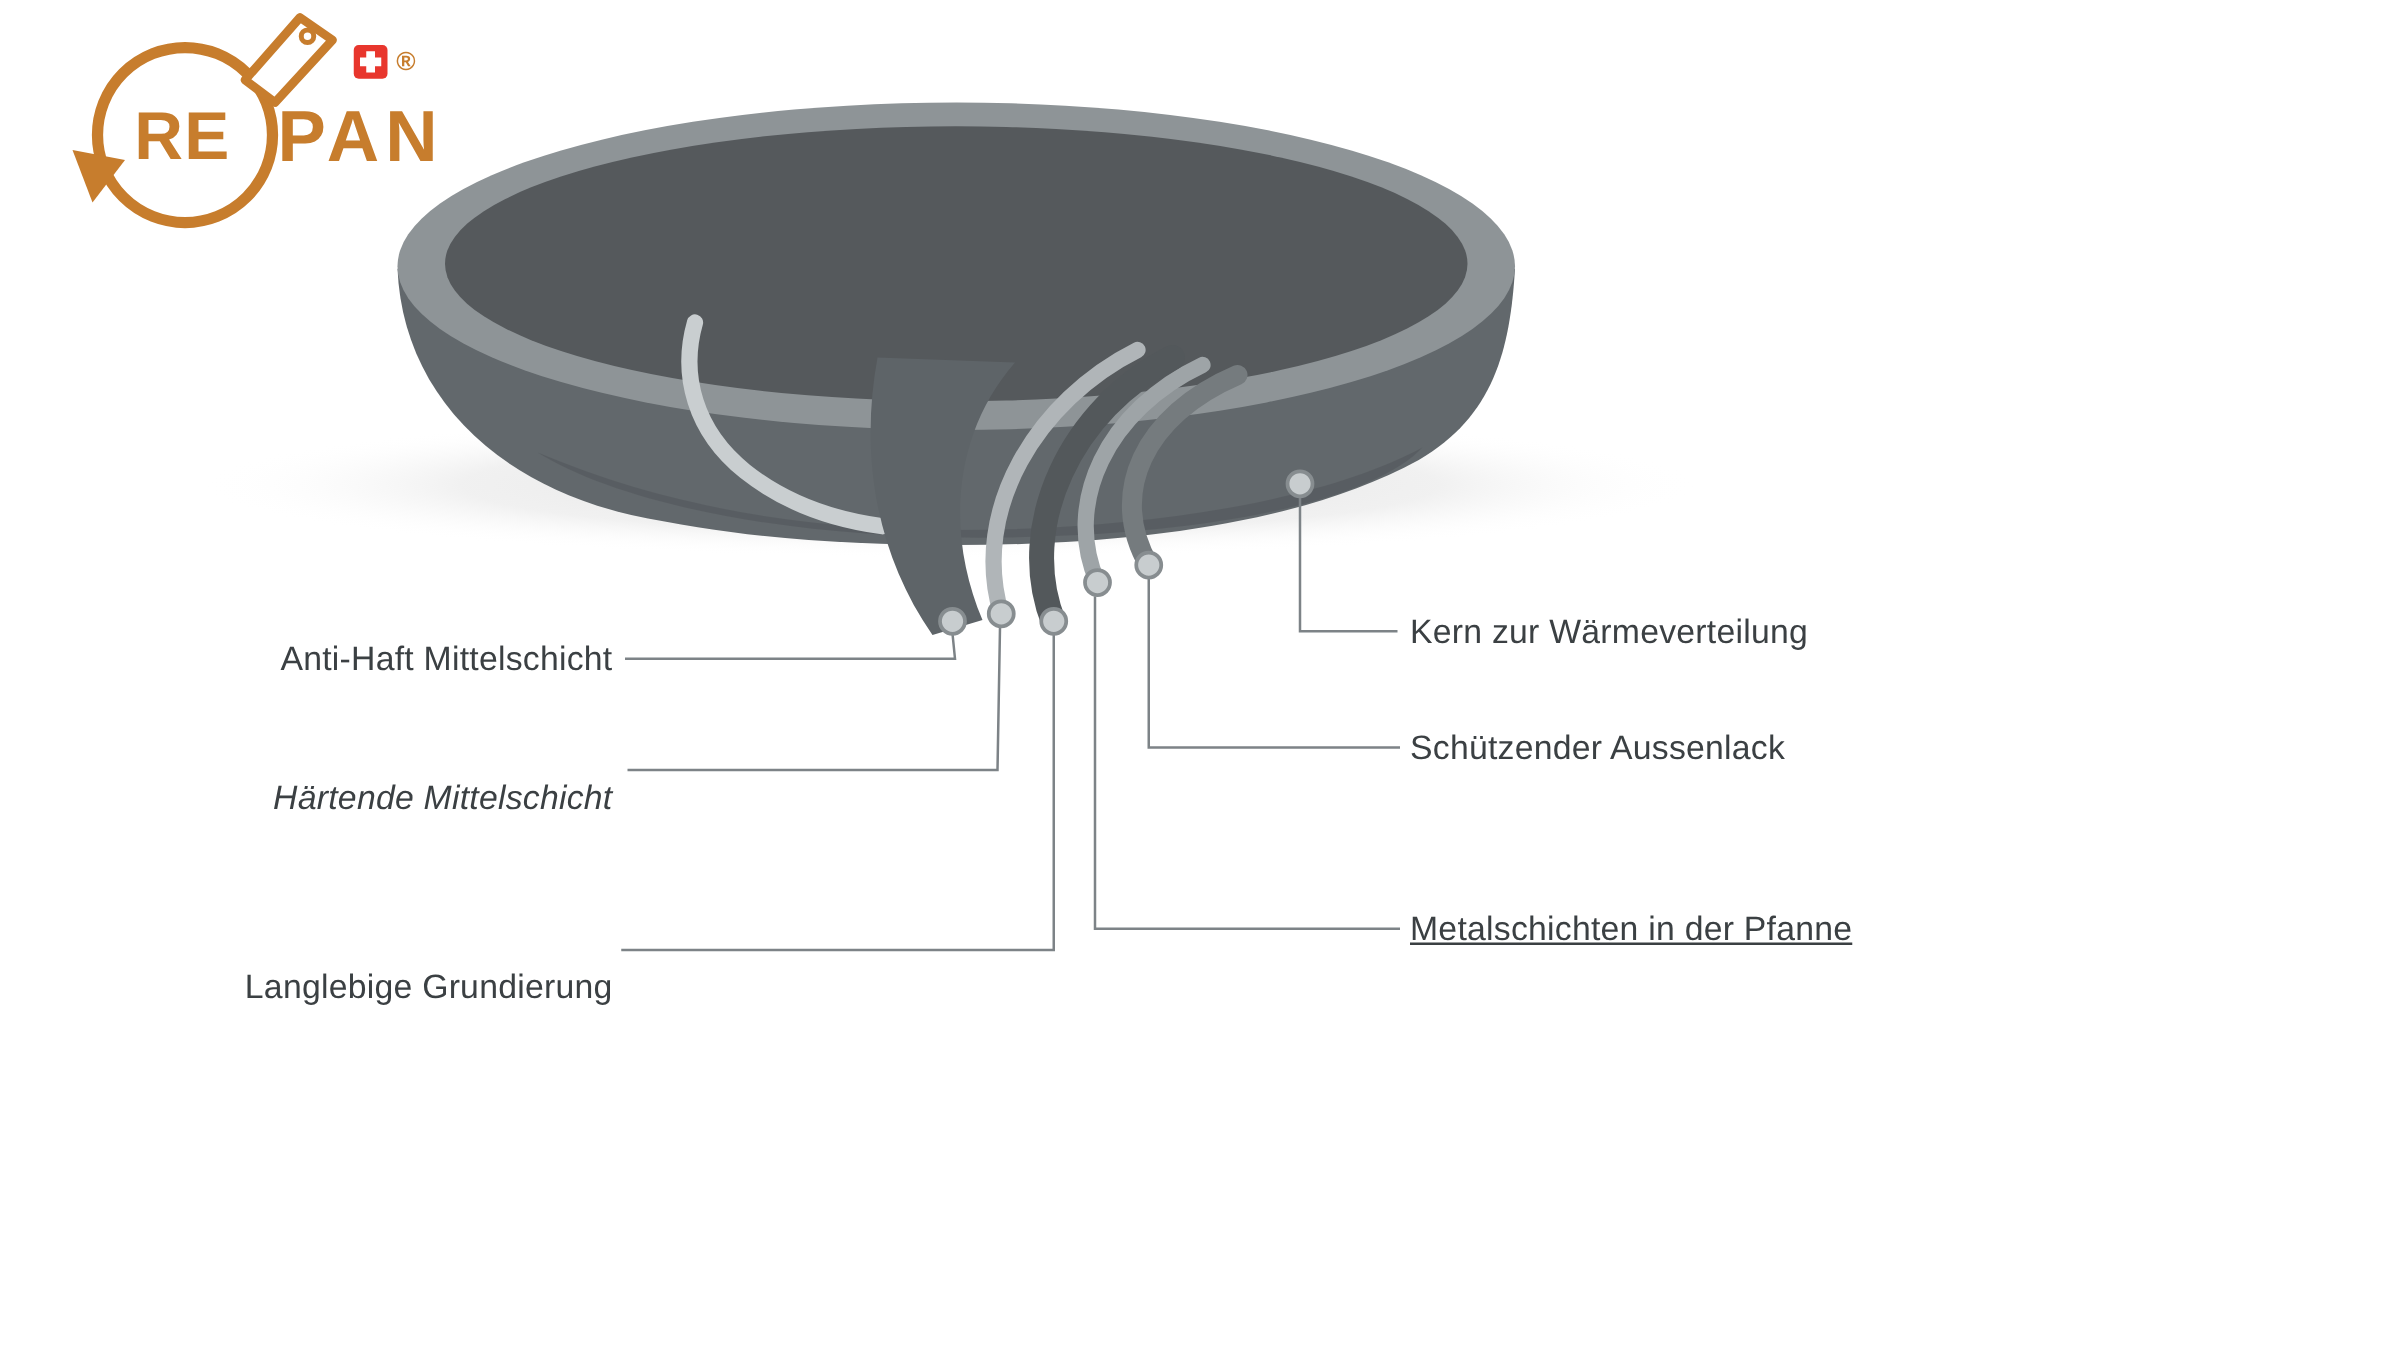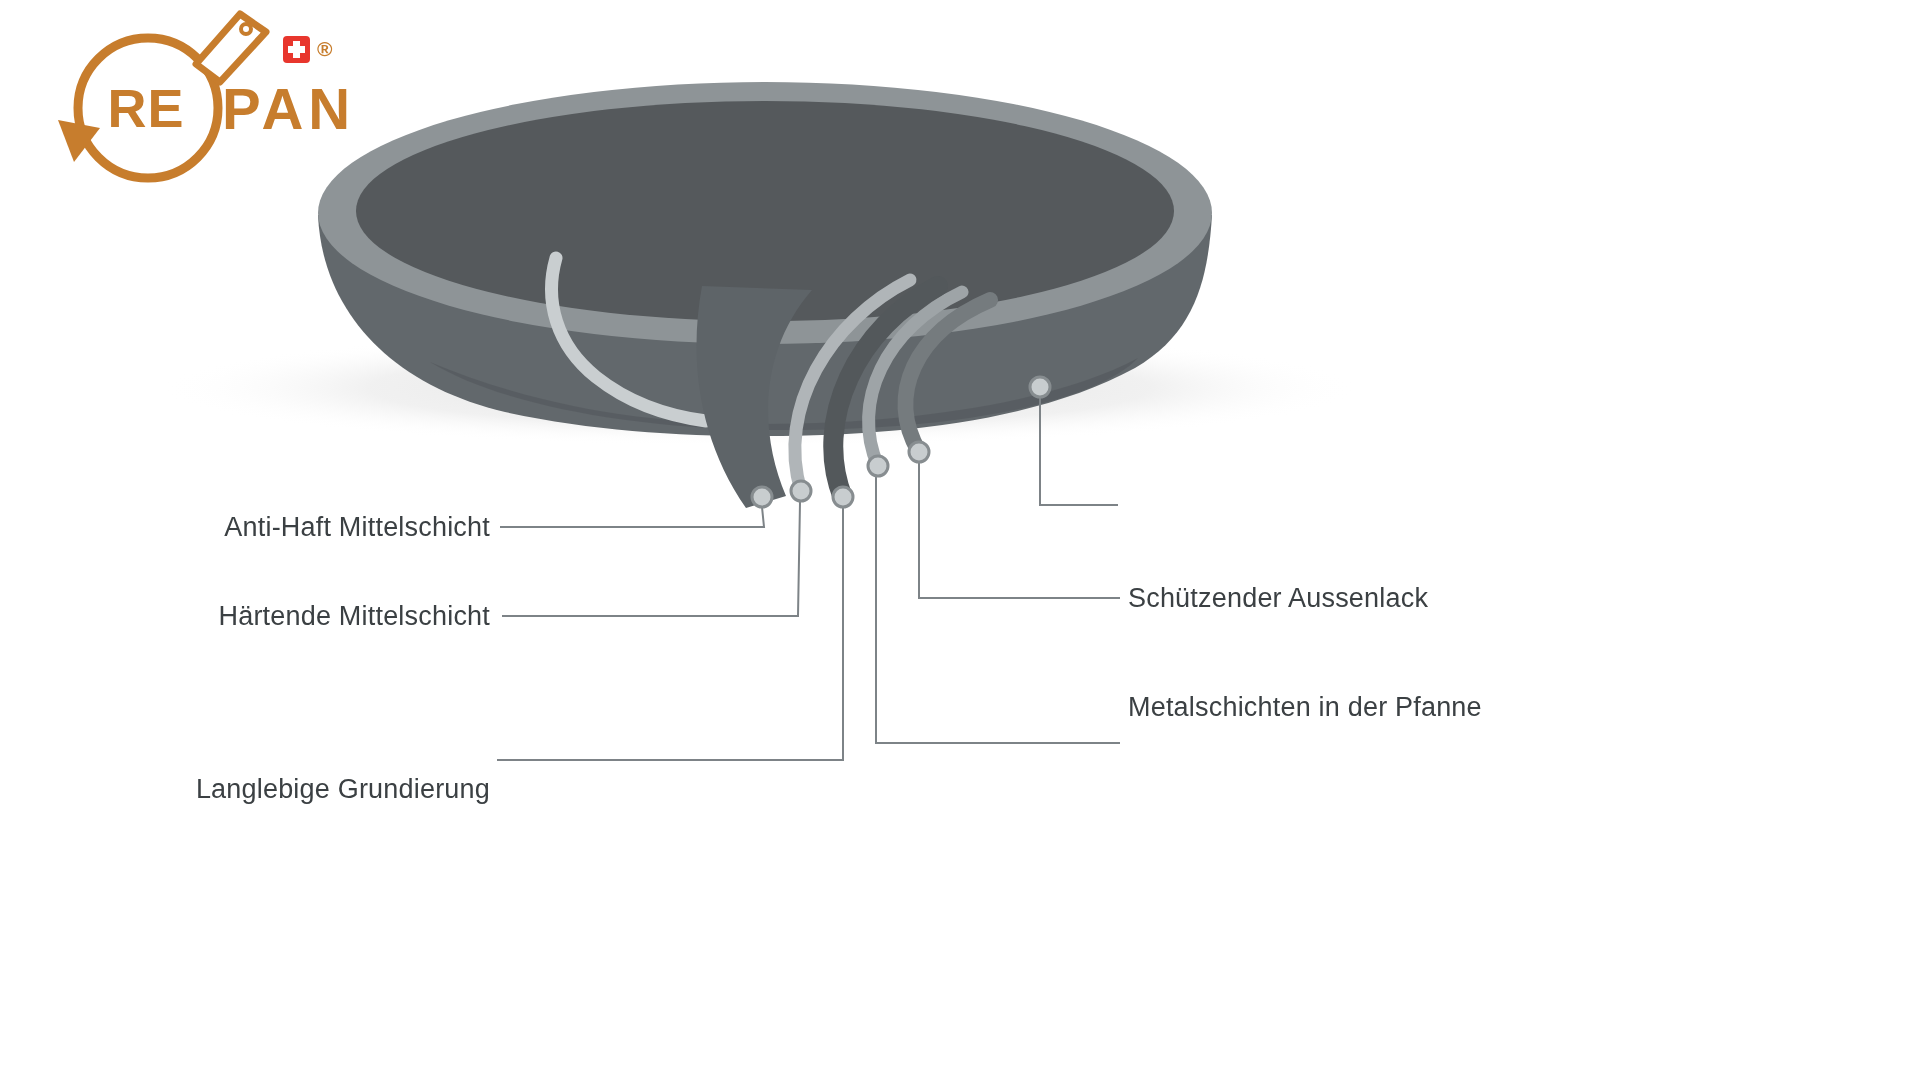--- a/index.html
+++ b/index.html
@@ -16,25 +16,25 @@
     position: absolute;
     font-size: 27px;
     line-height: 34px;
     color: #3b4043;
     letter-spacing: 0.2px;
     white-space: nowrap;
   }
   .label-left { left: 50px; width: 440px; text-align: right; }
   .label-right { left: 1128px; text-align: left; }
   #lbl-anti    { top: 510px; }
-  #lbl-haert   { top: 599px; }
+  #lbl-haert   { top: 621px; font-style: italic; }
   #lbl-lang    { top: 743px; margin-top: 29px; }
   #lbl-kern    { top: 488px; }
   #lbl-schutz  { top: 581px; }
-  #lbl-metal   { top: 690px; }
+  #lbl-metal   { top: 726px; text-decoration: underline; }
 </style>
 </head>
 <body>
 
 <div class="stage">
 
   <svg class="canvas" viewBox="0 0 1920 1080">
     <defs>
       <radialGradient id="shadowGrad" cx="50%" cy="50%" r="50%">
         <stop offset="0%" stop-color="#cccccc" stop-opacity="0.55"></stop>
@@ -97,16 +97,17 @@
         <rect x="288" y="46" width="17" height="7" fill="#ffffff"></rect>
       </g>
       <text x="317" y="56" font-family="Liberation Sans, sans-serif" font-size="21" font-weight="bold" fill="#c77d2d">®</text>
     </g>
   </svg>
 
   <div class="label label-left" id="lbl-anti">Anti-Haft Mittelschicht</div>
   <div class="label label-left" id="lbl-haert">Härtende Mittelschicht</div>
   <div class="label label-left" id="lbl-lang">Langlebige Grundierung</div>
 
+  <div class="label label-right" id="lbl-kern">Kern zur Wärmeverteilung</div>
   <div class="label label-right" id="lbl-schutz">Schützender Aussenlack</div>
   <div class="label label-right" id="lbl-metal">Metalschichten in der Pfanne</div>
 
 </div>
 
 </body></html>

